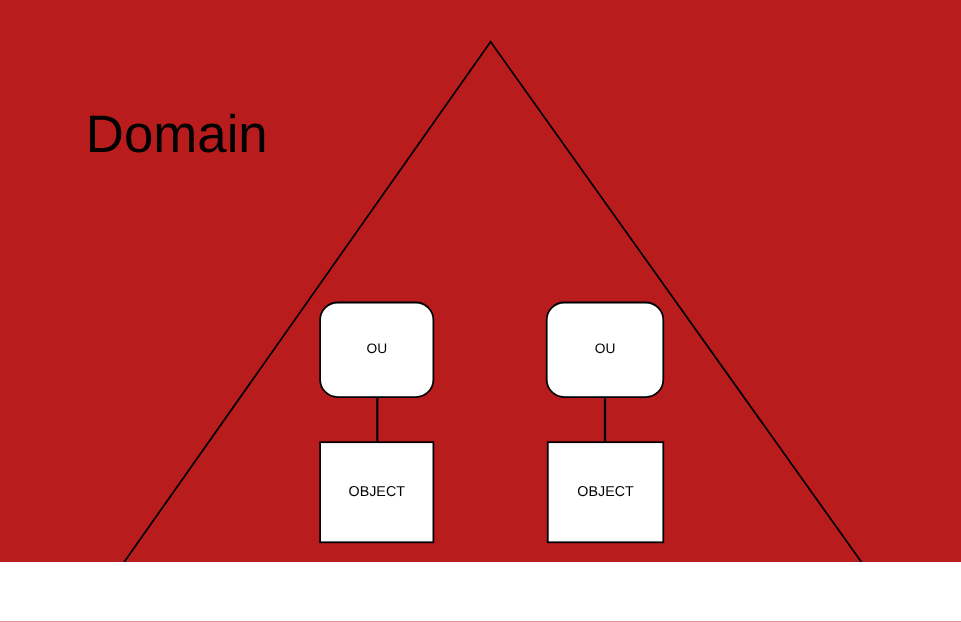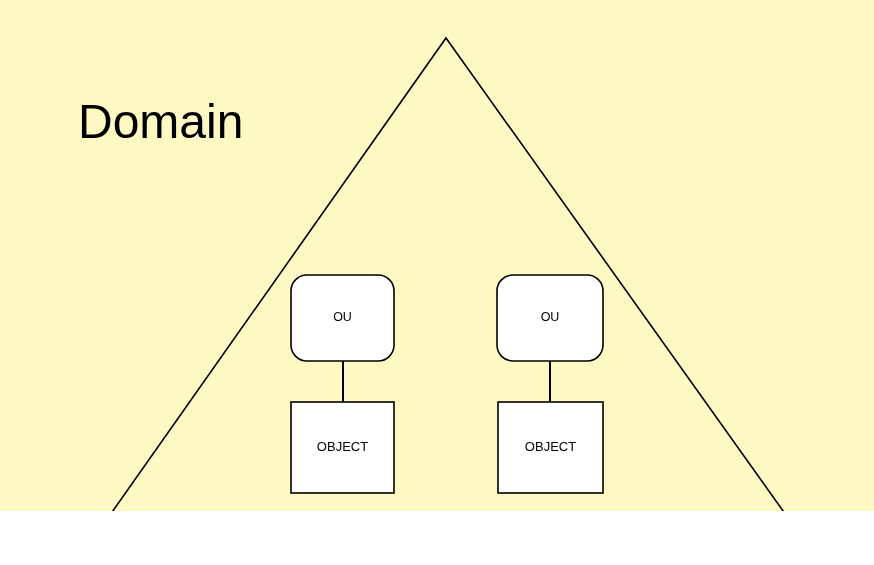--- a/index.html
+++ b/index.html
@@ -8,21 +8,21 @@
     padding: 0;
     background: #ffffff;
   }
   body {
     font-family: "Liberation Sans", sans-serif;
   }
   #canvas {
     position: relative;
     width: 874px;
     height: 511px;
-    background: #fef9c3;
+    background: #b91c1c;
     overflow: hidden;
   }
   #diagram-svg {
     position: absolute;
     left: 0;
     top: 0;
     width: 874px;
     height: 565px;
     display: block;
   }

